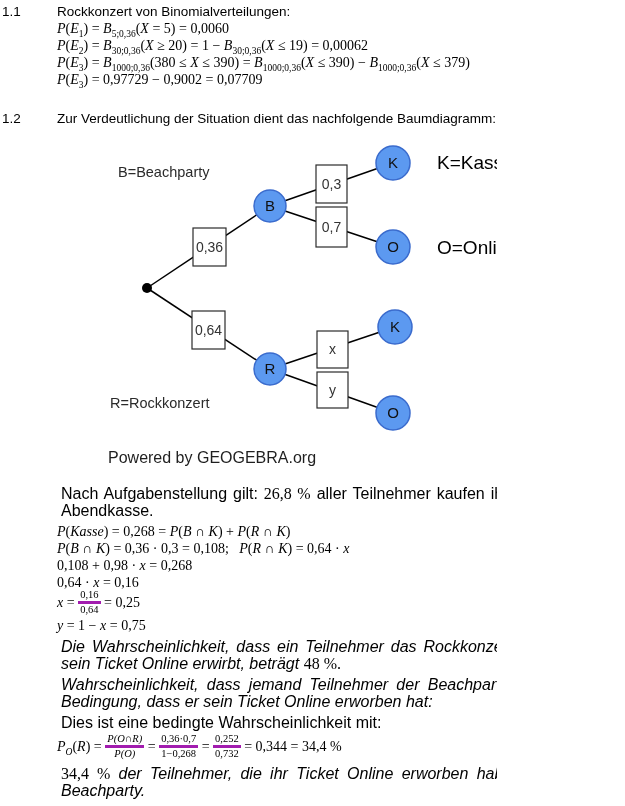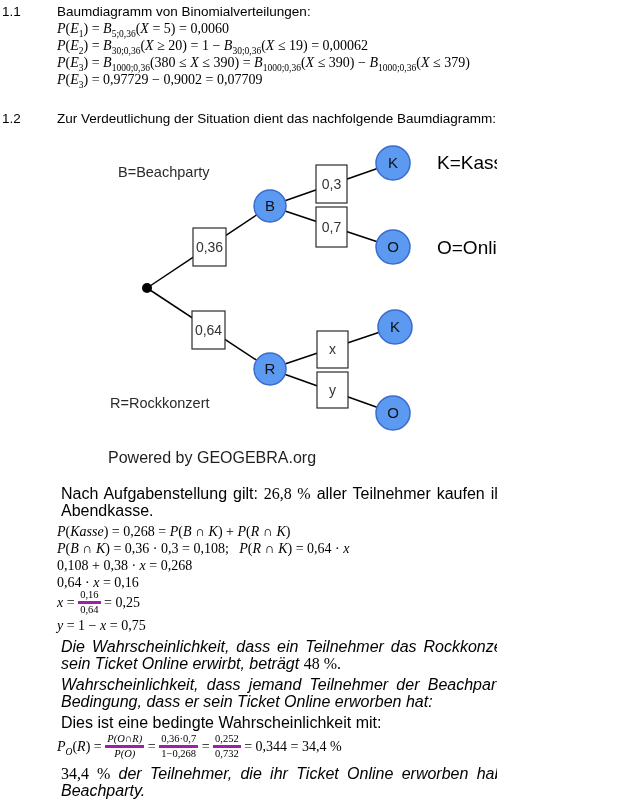--- a/index.html
+++ b/index.html
@@ -32,21 +32,21 @@
   .legend-lg{font-family:"Liberation Sans",sans-serif;font-size:19px;fill:#000;}
 </style>
 </head>
 <body>
 
 <div class="page">
 
   <div class="row" style="top:3px;">
     <div class="num">1.1</div>
     <div class="content">
-      <div>Baumdiagramm von Binomialverteilungen:</div>
+      <div>Rockkonzert von Binomialverteilungen:</div>
       <div class="mathline"><span class="mi">P</span><span class="mm">(</span><span class="mi">E</span><sub class="msub">1</sub><span class="mm">) = </span><span class="mi">B</span><sub class="msub">5;0,36</sub><span class="mm">(</span><span class="mi">X</span><span class="mm"> = 5) = 0,0060</span></div>
       <div class="mathline"><span class="mi">P</span><span class="mm">(</span><span class="mi">E</span><sub class="msub">2</sub><span class="mm">) = </span><span class="mi">B</span><sub class="msub">30;0,36</sub><span class="mm">(</span><span class="mi">X</span><span class="mm"> ≥ 20) = 1 − </span><span class="mi">B</span><sub class="msub">30;0,36</sub><span class="mm">(</span><span class="mi">X</span><span class="mm"> ≤ 19) = 0,00062</span></div>
       <div class="mathline"><span class="mi">P</span><span class="mm">(</span><span class="mi">E</span><sub class="msub">3</sub><span class="mm">) = </span><span class="mi">B</span><sub class="msub">1000;0,36</sub><span class="mm">(380 ≤ </span><span class="mi">X</span><span class="mm"> ≤ 390) = </span><span class="mi">B</span><sub class="msub">1000;0,36</sub><span class="mm">(</span><span class="mi">X</span><span class="mm"> ≤ 390) − </span><span class="mi">B</span><sub class="msub">1000;0,36</sub><span class="mm">(</span><span class="mi">X</span><span class="mm"> ≤ 379)</span></div>
       <div class="mathline"><span class="mi">P</span><span class="mm">(</span><span class="mi">E</span><sub class="msub">3</sub><span class="mm">) = 0,97729 − 0,9002 = 0,07709</span></div>
     </div>
   </div>
 
   <div class="row" style="top:110px;">
     <div class="num">1.2</div>
     <div class="content">Zur Verdeutlichung der Situation dient das nachfolgende Baumdiagramm:</div>
@@ -93,21 +93,21 @@
     <text class="legend-lg" x="352" y="34">K=Kasse</text>
     <text class="legend-lg" x="352" y="119">O=Online</text>
   </svg>
 
   <div class="credit">Powered by GEOGEBRA.org</div>
 
   <div class="bodyblock">
     <p class="para"><span class="tt">Nach Aufgabenstellung gilt: </span><span class="mm">26,8 %</span><span class="tt"> aller Teilnehmer kaufen ihr Ticket an der Abendkasse.</span></p>
     <div class="mathline"><span class="mi">P</span><span class="mm">(</span><span class="mi">Kasse</span><span class="mm">) = 0,268 = </span><span class="mi">P</span><span class="mm">(</span><span class="mi">B</span><span class="mm"> ∩ </span><span class="mi">K</span><span class="mm">) + </span><span class="mi">P</span><span class="mm">(</span><span class="mi">R</span><span class="mm"> ∩ </span><span class="mi">K</span><span class="mm">)</span></div>
     <div class="mathline"><span class="mi">P</span><span class="mm">(</span><span class="mi">B</span><span class="mm"> ∩ </span><span class="mi">K</span><span class="mm">) = 0,36 · 0,3 = 0,108;&nbsp;&nbsp; </span><span class="mi">P</span><span class="mm">(</span><span class="mi">R</span><span class="mm"> ∩ </span><span class="mi">K</span><span class="mm">) = 0,64 · </span><span class="mi">x</span></div>
-    <div class="mathline"><span class="mm">0,108 + 0,38 · </span><span class="mi">x</span><span class="mm"> = 0,268</span></div>
+    <div class="mathline"><span class="mm">0,108 + 0,98 · </span><span class="mi">x</span><span class="mm"> = 0,268</span></div>
     <div class="mathline"><span class="mm">0,64 · </span><span class="mi">x</span><span class="mm"> = 0,16</span></div>
     <div class="mathline"><span class="mi">x</span><span class="mm"> = </span><span class="frac"><span class="fn">0,16</span><span class="fd">0,64</span></span><span class="mm"> = 0,25</span></div>
     <div class="mathline"><span class="mi">y</span><span class="mm"> = 1 − </span><span class="mi">x</span><span class="mm"> = 0,75</span></div>
     <p class="para"><span class="ii">Die Wahrscheinlichkeit, dass ein Teilnehmer das Rockkonzert besucht und sein Ticket Online erwirbt, beträgt </span><span class="mm">48 %.</span></p>
     <p class="para"><span class="ii">Wahrscheinlichkeit, dass jemand Teilnehmer der Beachparty ist unter der Bedingung, dass er sein Ticket Online erworben hat:</span></p>
     <p class="para"><span class="tt">Dies ist eine bedingte Wahrscheinlichkeit mit:</span></p>
     <div class="mathline"><span class="mi">P</span><sub class="msub it">O</sub><span class="mm">(</span><span class="mi">R</span><span class="mm">) = </span><span class="frac it"><span class="fn">P(O∩R)</span><span class="fd">P(O)</span></span><span class="mm"> = </span><span class="frac"><span class="fn">0,36·0,7</span><span class="fd">1−0,268</span></span><span class="mm"> = </span><span class="frac"><span class="fn">0,252</span><span class="fd">0,732</span></span><span class="mm"> = 0,344 = 34,4 %</span></div>
     <p class="para"><span class="mm">34,4 %</span><span class="ii"> der Teilnehmer, die ihr Ticket Online erworben haben, gehen zur Beachparty.</span></p>
   </div>
 

